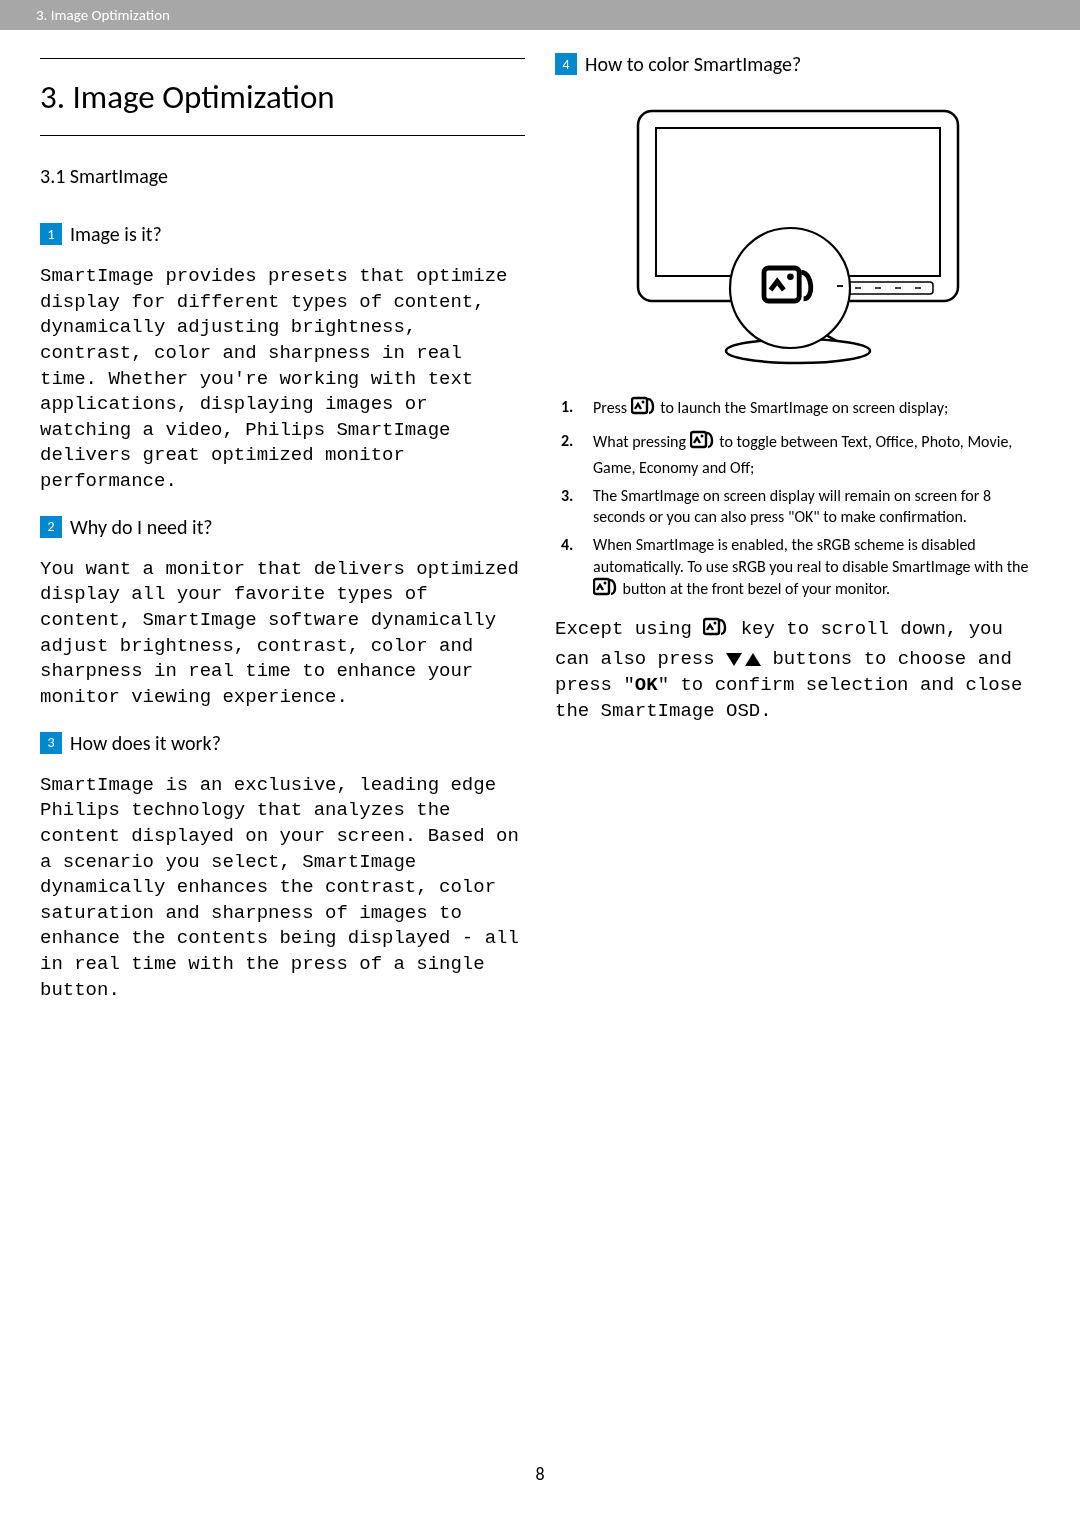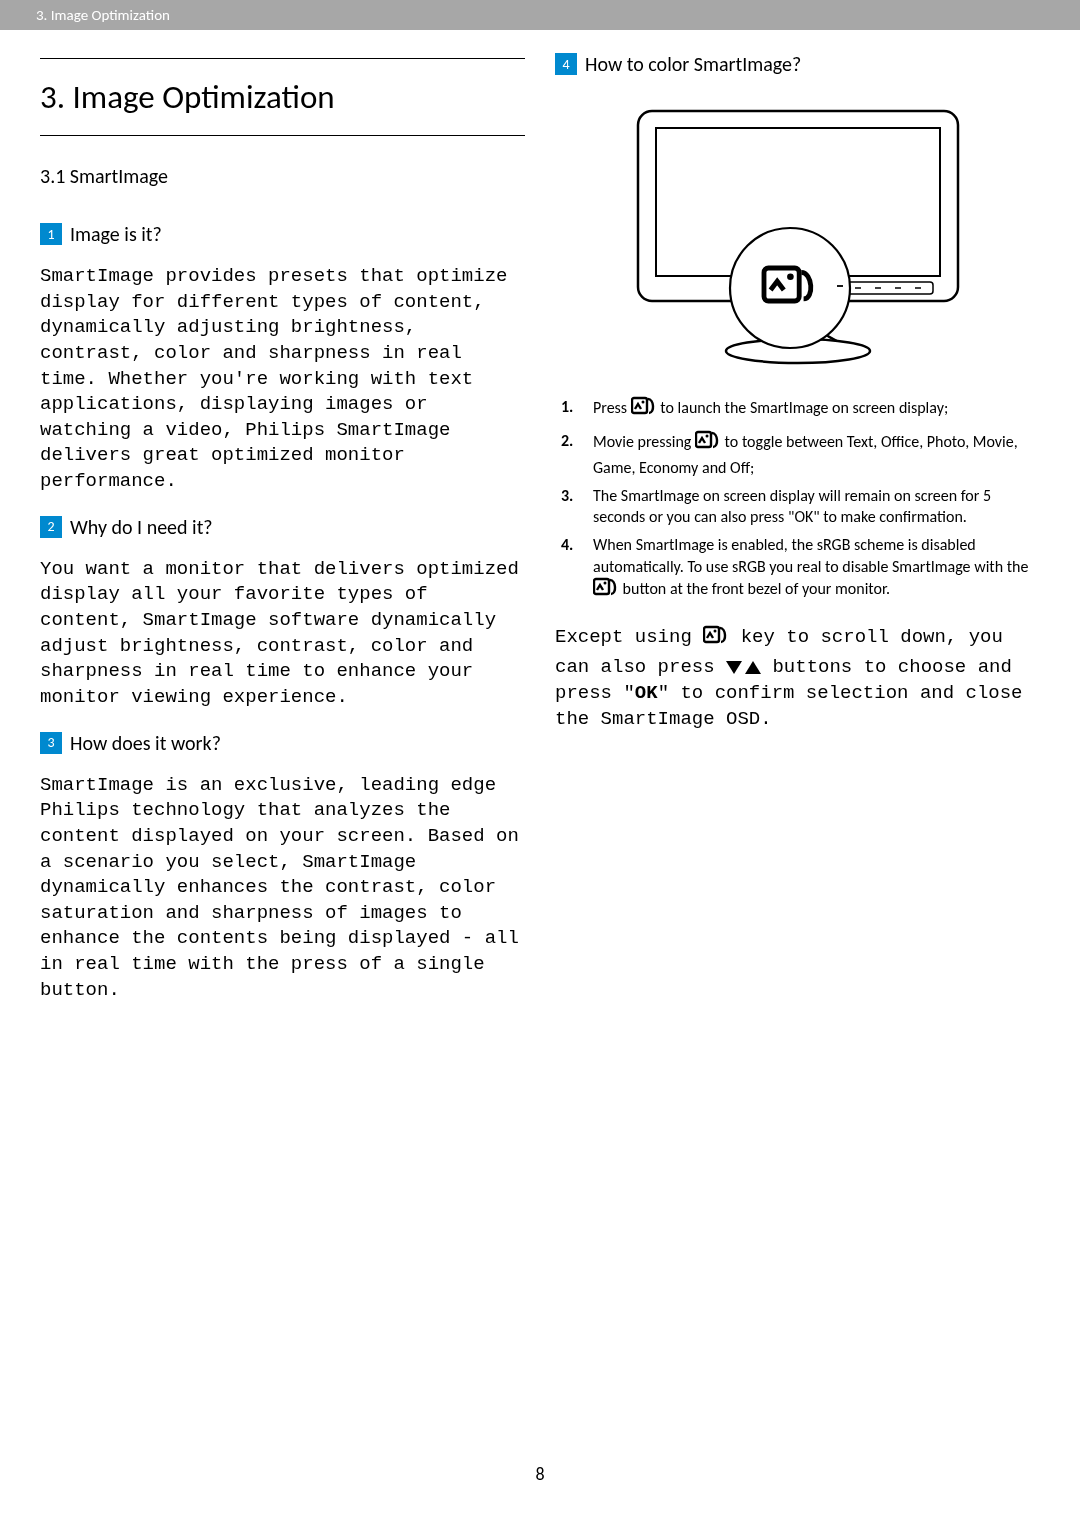--- a/index.html
+++ b/index.html
@@ -98,41 +98,41 @@
     <ol class="ol">
       <li>
         <span>Press </span><span class="si-icon"><svg width="26" height="22" viewBox="0 0 26 22">
               <rect x="1" y="2" width="15" height="15" rx="2" fill="none" stroke="#000" stroke-width="2.4"></rect>
               <polyline points="4,13 7,8 10,13" fill="none" stroke="#000" stroke-width="2.4"></polyline>
               <circle cx="12" cy="6" r="1.5" fill="#000"></circle>
               <path d="M17 3 C23 3 24 17 18 17" fill="none" stroke="#000" stroke-width="2.4"></path>
             </svg></span><span> to launch the SmartImage on screen display;</span>
       </li>
       <li>
-        <span>Movie pressing </span><span class="si-icon"><svg width="26" height="22" viewBox="0 0 26 22">
+        <span>What pressing </span><span class="si-icon"><svg width="26" height="22" viewBox="0 0 26 22">
               <rect x="1" y="2" width="15" height="15" rx="2" fill="none" stroke="#000" stroke-width="2.4"></rect>
               <polyline points="4,13 7,8 10,13" fill="none" stroke="#000" stroke-width="2.4"></polyline>
               <circle cx="12" cy="6" r="1.5" fill="#000"></circle>
               <path d="M17 3 C23 3 24 17 18 17" fill="none" stroke="#000" stroke-width="2.4"></path>
             </svg></span><span> to toggle between Text, Office, Photo, Movie, Game, Economy and Off;</span>
       </li>
       <li>
-        <span>The SmartImage on screen display will remain on screen for 5 seconds or you can also press "OK" to make confirmation.</span>
+        <span>The SmartImage on screen display will remain on screen for 8 seconds or you can also press "OK" to make confirmation.</span>
       </li>
       <li>
         <span>When SmartImage is enabled, the sRGB scheme is disabled automatically. To use sRGB you real to disable SmartImage with the </span><span class="si-icon"><svg width="26" height="22" viewBox="0 0 26 22">
               <rect x="1" y="2" width="15" height="15" rx="2" fill="none" stroke="#000" stroke-width="2.4"></rect>
               <polyline points="4,13 7,8 10,13" fill="none" stroke="#000" stroke-width="2.4"></polyline>
               <circle cx="12" cy="6" r="1.5" fill="#000"></circle>
               <path d="M17 3 C23 3 24 17 18 17" fill="none" stroke="#000" stroke-width="2.4"></path>
             </svg></span><span> button at the front bezel of your monitor.</span>
       </li>
     </ol>
 
-    <p class="body-p" style="margin-top:20px;">
+    <p class="body-p" style="margin-top:12px;">
       <span>Except using </span><span class="si-icon"><svg width="26" height="22" viewBox="0 0 26 22">
             <rect x="1" y="2" width="15" height="15" rx="2" fill="none" stroke="#000" stroke-width="2.4"></rect>
             <polyline points="4,13 7,8 10,13" fill="none" stroke="#000" stroke-width="2.4"></polyline>
             <circle cx="12" cy="6" r="1.5" fill="#000"></circle>
             <path d="M17 3 C23 3 24 17 18 17" fill="none" stroke="#000" stroke-width="2.4"></path>
           </svg></span><span> key to scroll down, you can also press </span><span class="tri-down"></span><span class="tri-up"></span><span> buttons to choose and press "</span><strong class="ok">OK</strong><span>" to confirm selection and close the SmartImage OSD.</span>
     </p>
   </div>
 </div>
 

